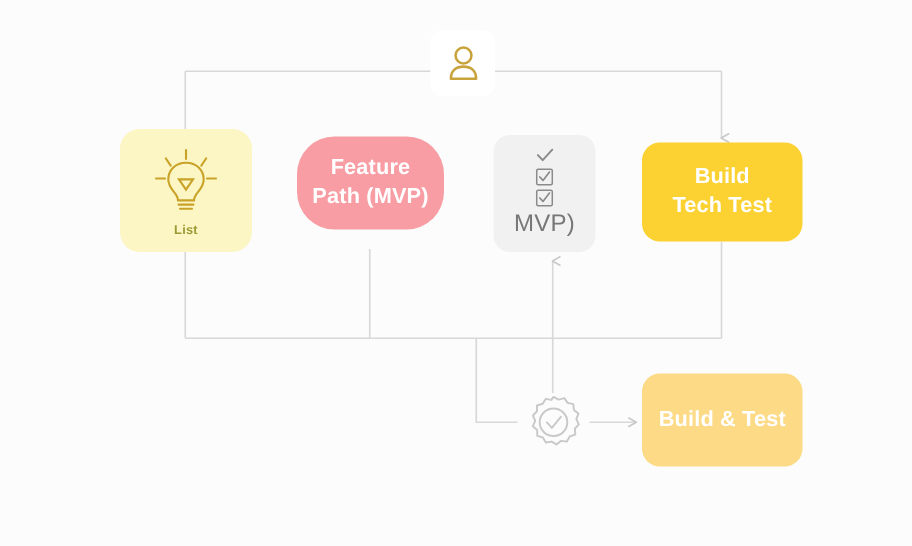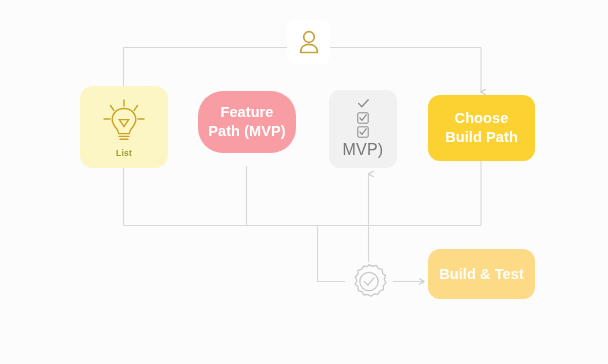--- a/index.html
+++ b/index.html
@@ -107,21 +107,21 @@
     color: #ffffff;
     font-size: 14.5px;
     font-weight: bold;
     line-height: 1.3;
     letter-spacing: .1px;
   }
 
   
   #node-build {
     left: 428px; top: 249px;
-    width: 107px; height: 50px;
+    width: 107px; height: 62px;
     background: #fcda86;
     border-radius: 12px;
   }
   #node-build .card-text {
     color: #ffffff;
     font-size: 14.5px;
     font-weight: bold;
     letter-spacing: .1px;
   }
 
@@ -231,22 +231,22 @@
           <rect x="0.8" y="0.8" width="10.4" height="10.4" rx="1" fill="none" stroke="#8a8a8a" stroke-width="1"></rect>
           <path d="M2.9,6.0 L5.0,8.3 L9.3,2.7" fill="none" stroke="#8a8a8a" stroke-width="1.15" stroke-linecap="round" stroke-linejoin="round"></path>
         </svg>
       </div>
     </div>
     <div class="mvp-label">MVP)</div>
   </div>
 
   <div class="node" id="node-tech">
     <div class="card-text">
-      <div>Choose</div>
-      <div>Build Path</div>
+      <div>Build</div>
+      <div>Tech Test</div>
     </div>
   </div>
 
   <div class="icon-node" id="node-gear">
     <svg width="46" height="46" viewBox="0 0 46 46">
       <g fill="none" stroke="#c9c9c9" stroke-width="1.3" stroke-linejoin="round" stroke-linecap="round">
         <path d="M23,3.2
                  L26.4,5.0 L30.2,4.0 L32.4,7.2 L36.2,8.0 L36.6,11.9 L39.6,14.3 L38.2,18.0
                  L39.9,21.5 L37.3,24.4 L37.5,28.3 L33.8,29.6 L31.9,33.0 L28.1,32.5 L25.0,34.9
                  L21.7,33.0 L17.9,33.6 L15.9,30.3 L12.2,29.2 L12.1,25.3 L9.2,22.8 L10.8,19.2

